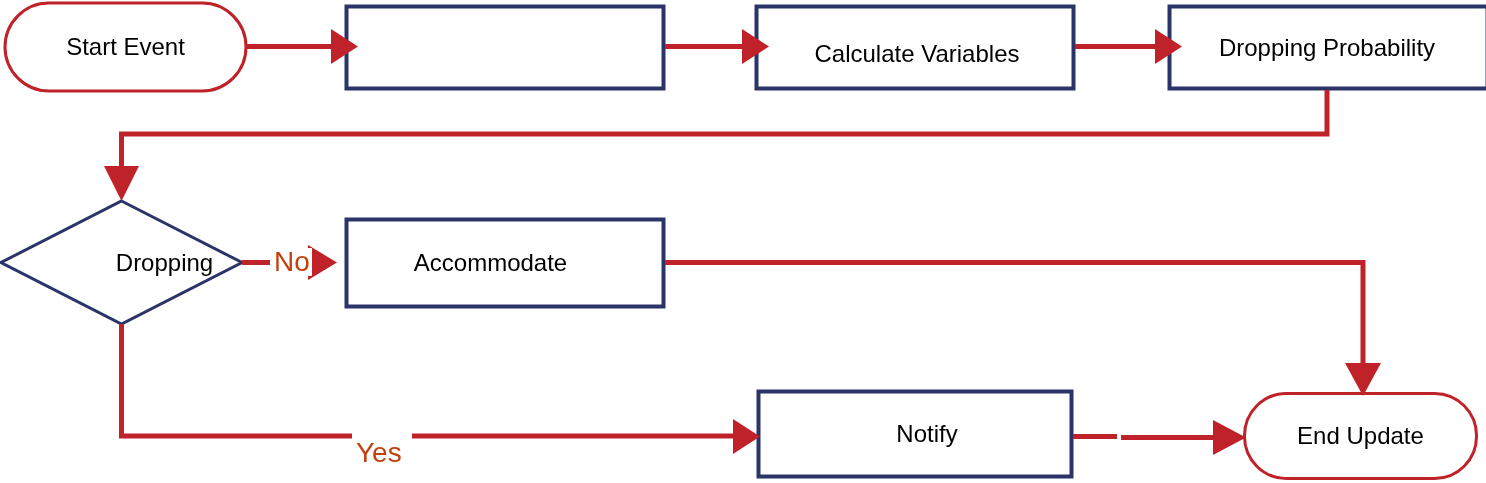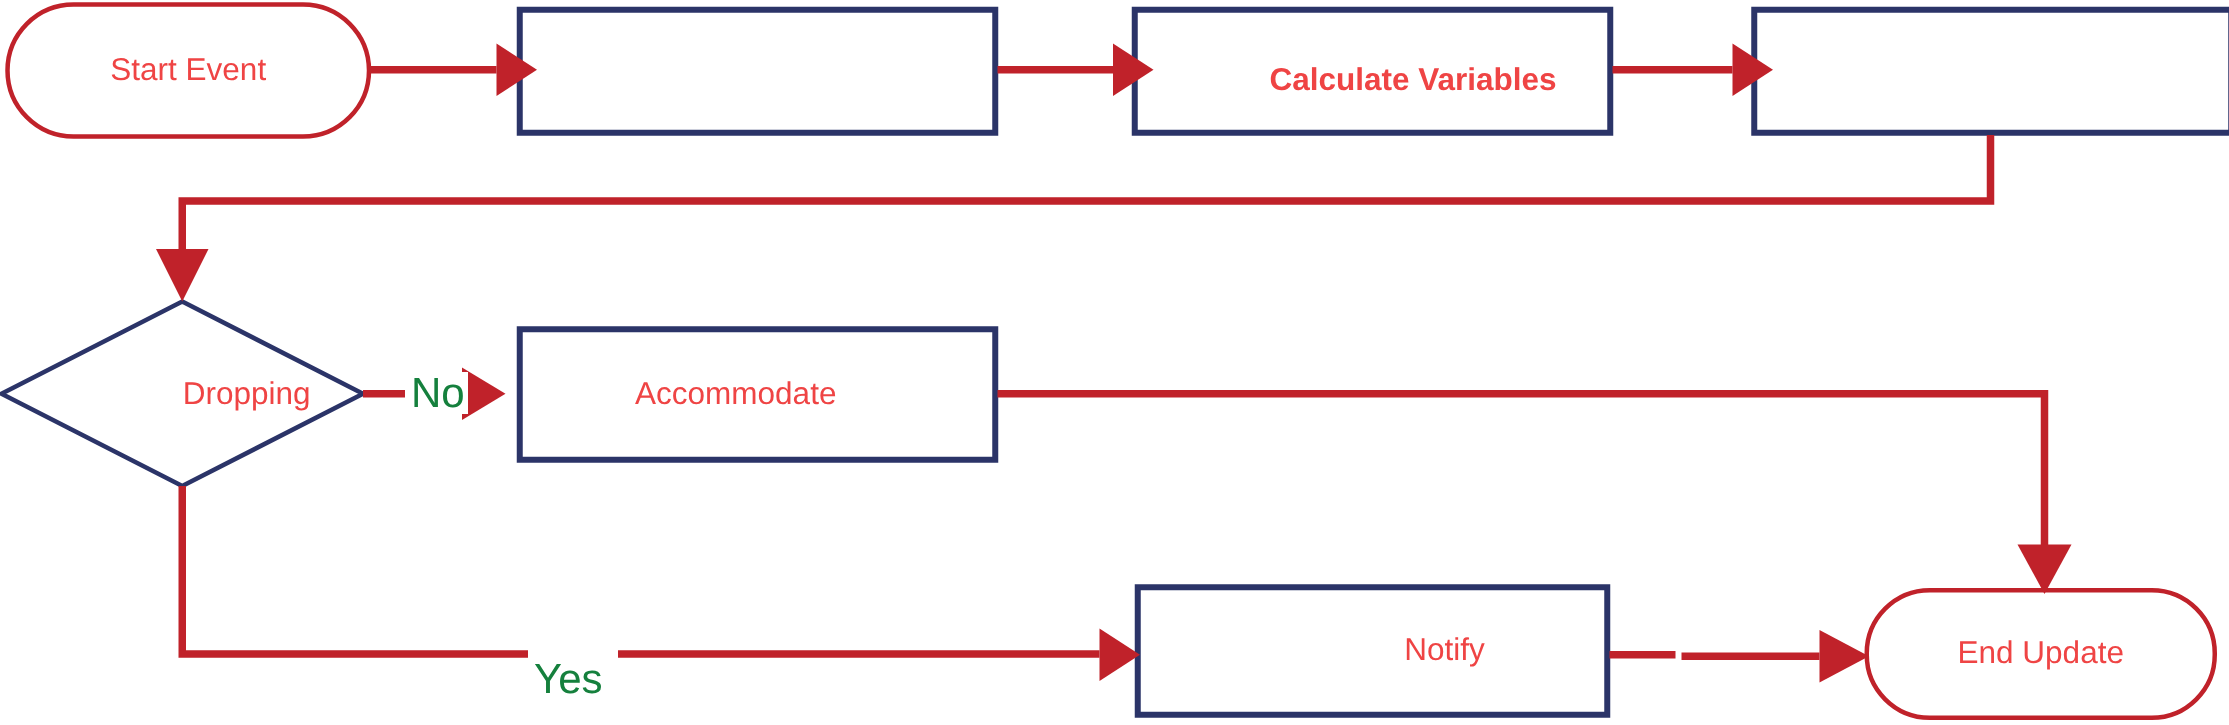--- a/index.html
+++ b/index.html
@@ -21,30 +21,30 @@
     top: 0;
     width: 1486px;
     height: 483px;
   }
   .node-label {
     position: absolute;
     display: flex;
     align-items: center;
     justify-content: center;
     text-align: center;
-    color: #ef4444;
-    font-size: 21px;
+    color: #000000;
+    font-size: 24px;
     font-family: "Liberation Sans", sans-serif;
     letter-spacing: 0px;
     white-space: nowrap;
     pointer-events: none;
   }
   .edge-label {
     position: absolute;
-    color: #15803d;
+    color: #c2410c;
     font-size: 28px;
     font-family: "Liberation Sans", sans-serif;
     background: #ffffff;
     padding: 0 2px;
     line-height: 1;
     white-space: nowrap;
   }
 </style>
 </head>
 <body>
@@ -99,28 +99,29 @@
       <polygon points="308,245 308,280 337,262.5"></polygon>
       <polygon points="1345,363 1381,363 1363,396"></polygon>
       <polygon points="733,419 733,454 760,436.5"></polygon>
       <polygon points="1213,420 1213,455 1246,437.5"></polygon>
     </g>
   </svg>
 
   <div class="node-label" style="left:4px;   top:2px;   width:243px; height:90px;">Start Event</div>
 
 
-  <div class="node-label" style="left:782px; top:5px;   width:320px; height:98px;font-weight:bold;">Calculate Variables</div>
+  <div class="node-label" style="left:757px; top:5px;   width:320px; height:98px;">Calculate Variables</div>
 
+  <div class="node-label" style="left:1168px; top:5px;  width:318px; height:85px;">Dropping Probability</div>
 
   <div class="node-label" style="left:0px;   top:200px; width:243px; height:125px;margin-left:43px;">Dropping</div>
 
   <div class="node-label" style="left:345px; top:218px; width:291px; height:90px;">Accommodate</div>
 
-  <div class="node-label" style="left:757px; top:390px; width:340px; height:88px;padding-left:36px;">Notify</div>
+  <div class="node-label" style="left:757px; top:390px; width:340px; height:88px;">Notify</div>
 
   <div class="node-label" style="left:1243px; top:392px; width:235px; height:88px;">End Update</div>
 
   <div class="edge-label" style="left:272px; top:248px;">No</div>
 
   <div class="edge-label" style="left:354px; top:439px;">Yes</div>
 
 </div>
 
 </body></html>

